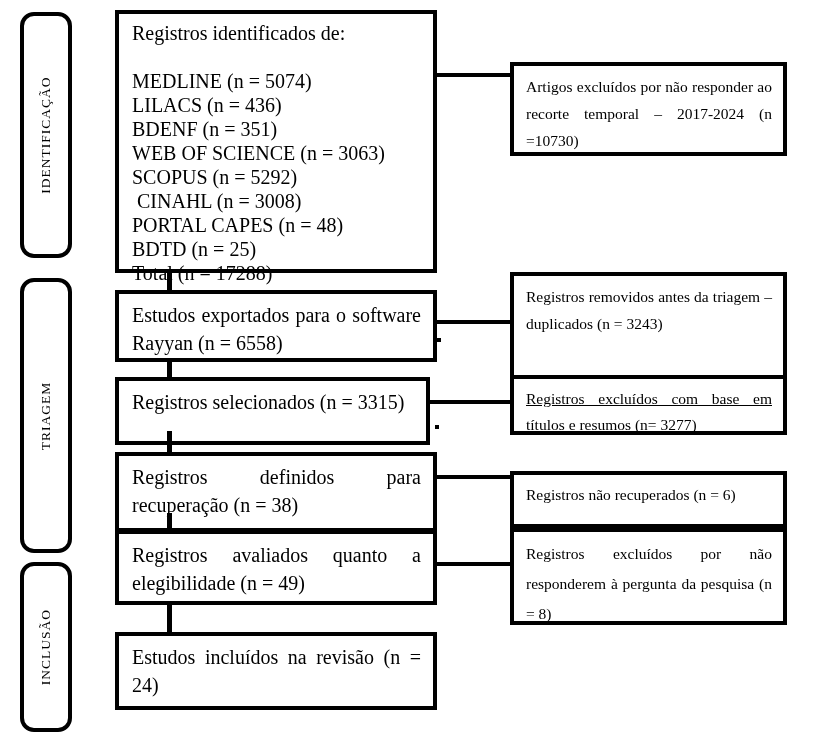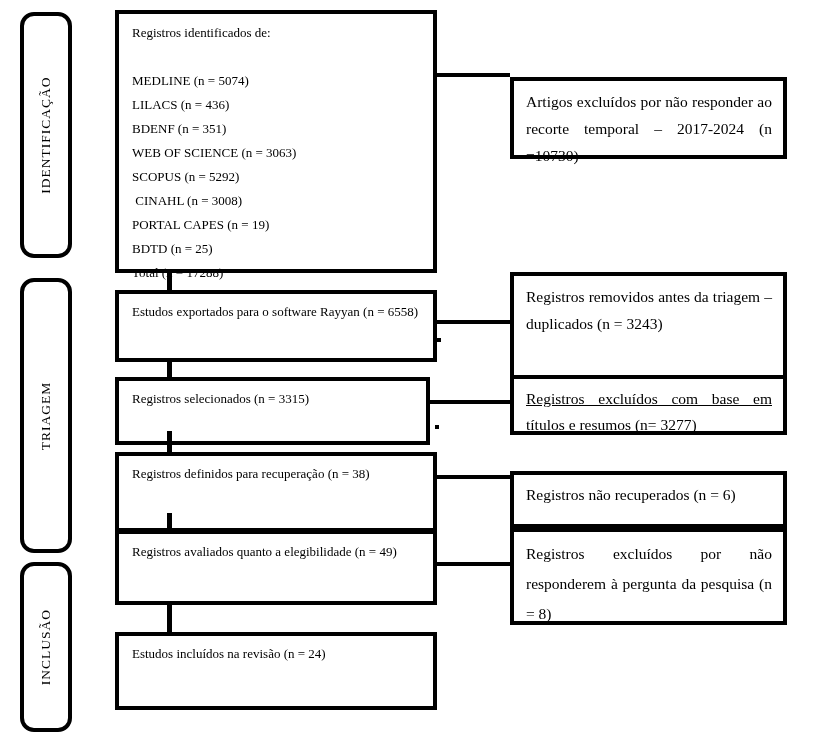--- a/index.html
+++ b/index.html
@@ -36,27 +36,27 @@
     letter-spacing: 1px;
   }
   
   .mbox {
     position: absolute;
     left: 115px;
     width: 322px;
     border: 4px solid #000;
     background: #fff;
     box-sizing: border-box;
-    font-size: 13px;
+    font-size: 20px;
     padding: 7px 12px 0 13px;
   }
   .mbox .jtext {
     text-align: justify;
     text-align-last: left;
-    line-height: 22px;
+    line-height: 28px;
   }
   
   .sbox {
     position: absolute;
     left: 510px;
     width: 277px;
     border: 4px solid #000;
     background: #fff;
     box-sizing: border-box;
     font-size: 15.5px;
@@ -104,21 +104,21 @@
 
   <div class="mbox" style="top:10px; height:263px;">
     <div class="line24">Registros identificados de:</div>
     <div class="spacer24"></div>
     <div class="line24">MEDLINE (n = 5074)</div>
     <div class="line24">LILACS (n = 436)</div>
     <div class="line24">BDENF (n = 351)</div>
     <div class="line24">WEB OF SCIENCE (n = 3063)</div>
     <div class="line24">SCOPUS (n = 5292)</div>
     <div class="line24"> CINAHL (n = 3008)</div>
-    <div class="line24">PORTAL CAPES (n = 19)</div>
+    <div class="line24">PORTAL CAPES (n = 48)</div>
     <div class="line24">BDTD (n = 25)</div>
     <div class="line24">Total (n = 17288)</div>
   </div>
 
   <div class="mbox" style="top:290px; height:72px;">
     <div class="jtext">Estudos exportados para o software Rayyan (n = 6558)</div>
   </div>
 
   <div class="mbox" style="top:377px; height:68px; width:315px;">
     <div class="jtext">Registros selecionados (n = 3315)</div>
@@ -129,21 +129,21 @@
   </div>
 
   <div class="mbox" style="top:530px; height:75px;">
     <div class="jtext">Registros avaliados quanto a elegibilidade (n = 49)</div>
   </div>
 
   <div class="mbox" style="top:632px; height:78px;">
     <div class="jtext">Estudos incluídos na revisão (n = 24)</div>
   </div>
 
-  <div class="sbox" style="top:77px; height:82px;">
+  <div class="sbox" style="top:62px; height:94px;">
     <div class="jtext" style="line-height:27px;">Artigos excluídos por não responder ao recorte temporal – 2017-2024 (n =10730)</div>
   </div>
 
   <div class="sbox" style="top:272px; height:108px;">
     <div class="jtext" style="line-height:27px;">Registros removidos antes da triagem – duplicados (n = 3243)</div>
   </div>
 
   <div class="sbox" style="top:375px; height:60px;text-decoration:underline;">
     <div class="jtext" style="line-height:26px;">Registros excluídos com base em títulos e resumos (n= 3277)</div>
   </div>

